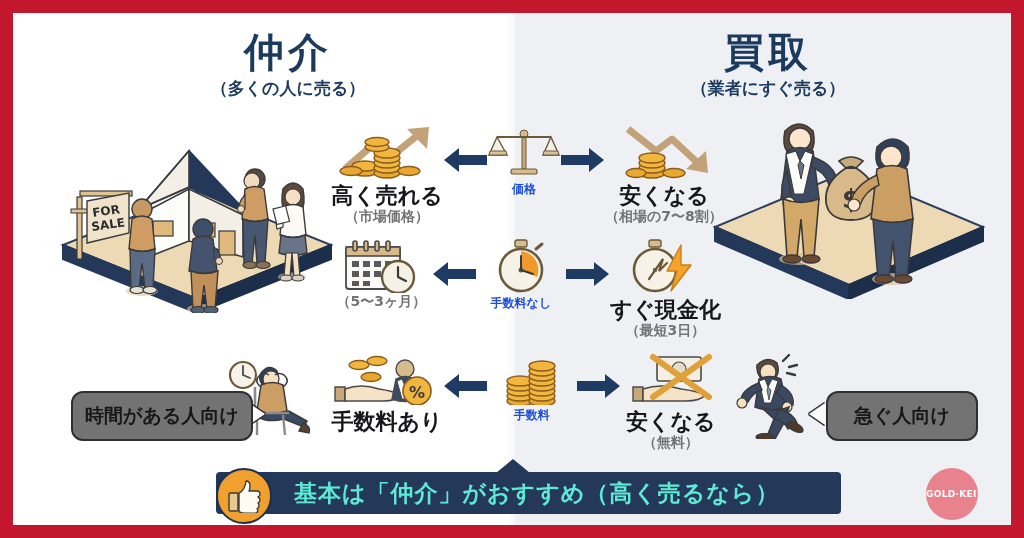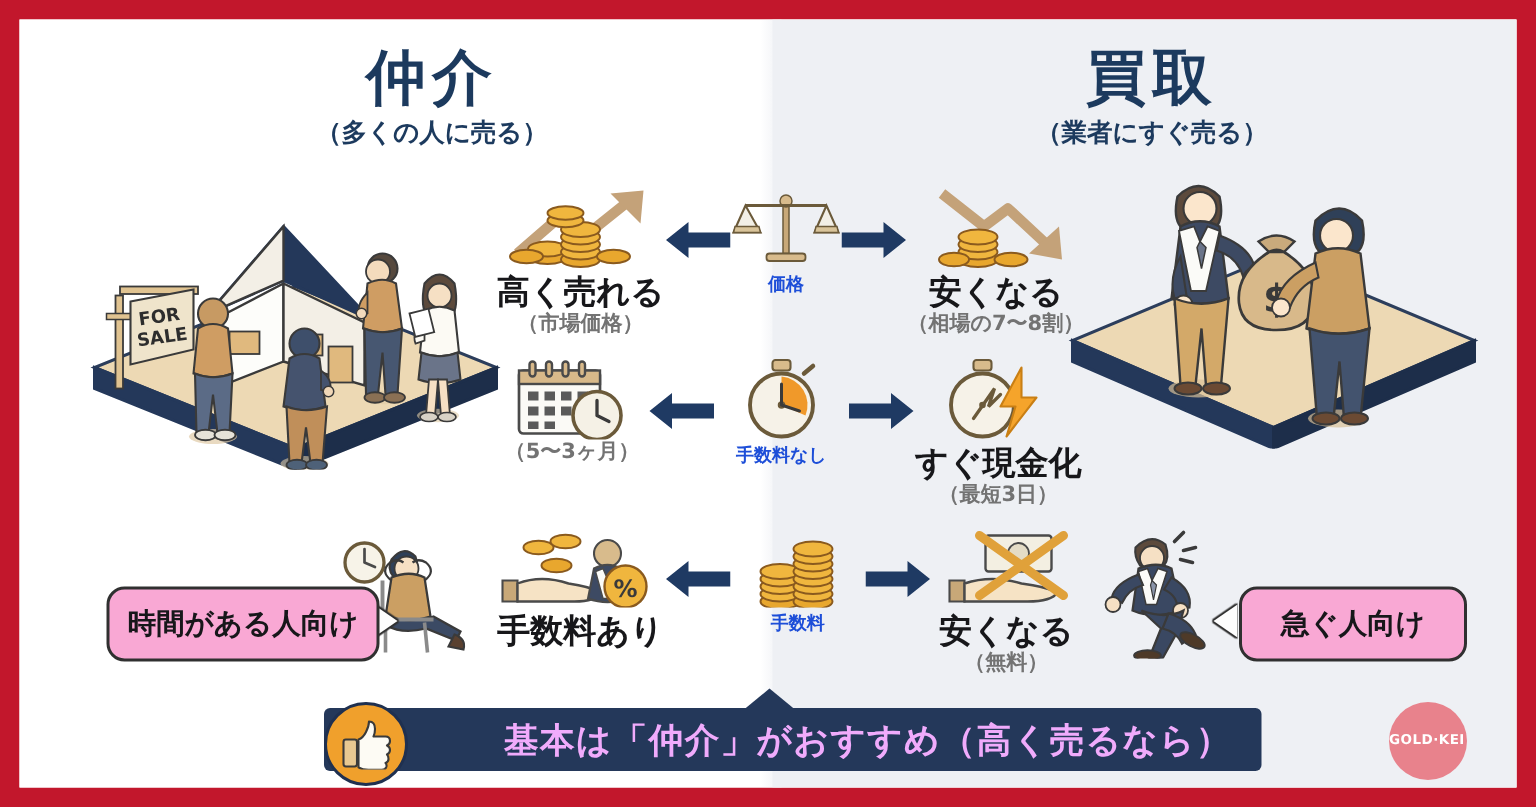--- a/index.html
+++ b/index.html
@@ -127,21 +127,21 @@
     align-items: center;
     justify-content: center;
     padding-top: 22px;
   }
 
   
   .callout {
     position: absolute;
     border: 2px solid #303030;
     border-radius: 12px;
-    background: #f9a8d4;
+    background: #737373;
     display: flex;
     align-items: center;
     justify-content: center;
     font-size: 19px;
     font-weight: 700;
     color: #17171a;
     white-space: nowrap;
   }
   #callout-left  { left: 58px;  top: 378px; width: 178px; height: 46px; }
   #callout-right { left: 813px; top: 378px; width: 148px; height: 46px; }
@@ -180,25 +180,25 @@
   #banner-notch {
     position: absolute;
     left: 483px;
     top: 446px;
     width: 0; height: 0;
     border-left: 17px solid transparent;
     border-right: 17px solid transparent;
     border-bottom: 14px solid #24385a;
   }
   #banner-text {
-    color: #f0abfc;
+    color: #5eead4;
     font-size: 23px;
     font-weight: 700;
     letter-spacing: 1px;
-    margin-left: 120px;
+    margin-left: 78px;
     white-space: nowrap;
     font-family: Liberation Mono, monospace;
   }
   #thumb-badge {
     position: absolute;
     left: 203px;
     top: 455px;
     width: 52px;
     height: 52px;
     border-radius: 50%;

